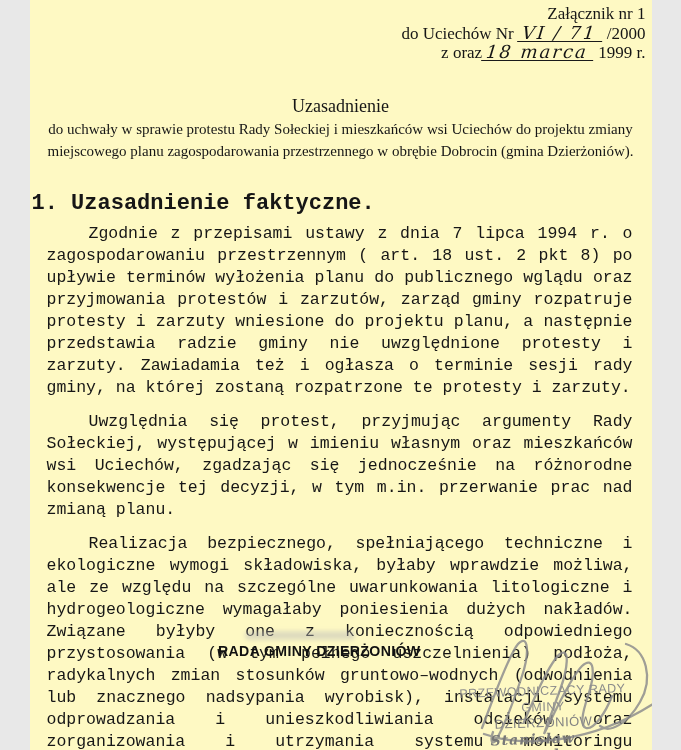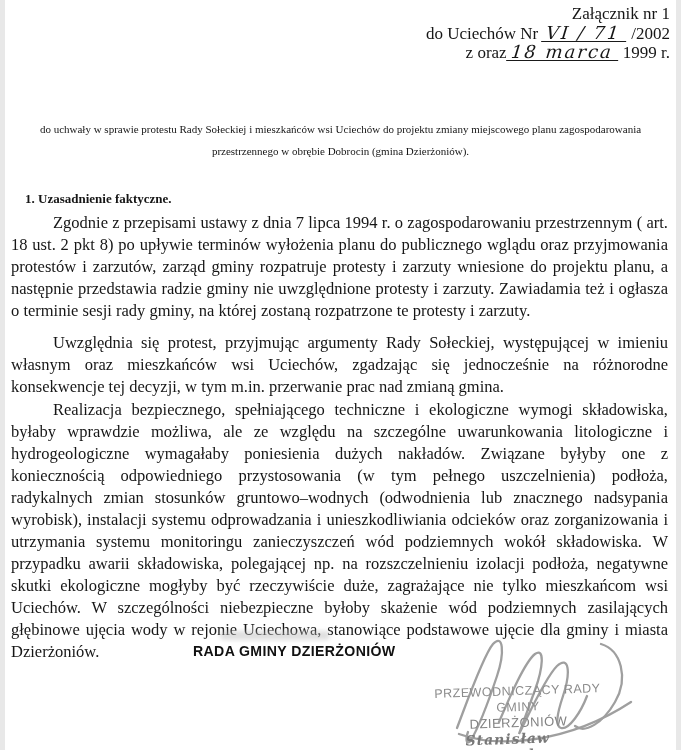--- a/index.html
+++ b/index.html
@@ -1,22 +1,22 @@
 <!DOCTYPE html>
 <html><head>
 <meta charset="utf-8">
 <style>
   * { margin: 0; padding: 0; box-sizing: border-box; }
   html, body { background: #e8e8e8; }
   .page {
     position: relative;
-    width: 671px;
+    width: 622px;
     height: 750px;
     margin: 0 auto;
-    background: #ffffff;
+    background: #fef9c3;
     color: #161616;
     font-family: "Liberation Serif", serif;
     overflow: hidden;
     padding-left: 16px;
   }
 
   
   .ref-block {
     position: absolute;
     top: 4px;
@@ -46,42 +46,43 @@
     width: 100%;
     text-align: center;
     font-size: 18px;
   }
   .subtitle {
     position: absolute;
     top: 118px;
     left: 2px;
     right: 2px;
     text-align: center;
-    font-size: 11px;
+    font-size: 15px;
     line-height: 22px;
   }
 
   .section-heading {
     position: absolute;
     top: 191px;
-    left: 20px;
-    font-size: 13px;
+    left: 2px;
+    font-size: 22px;
     font-weight: bold;
+    font-family: Liberation Mono, monospace;
   }
 
   .body-text {
     position: absolute;
     top: 211px;
     left: 5px;
     right: 7px;
     font-size: 16.5px;
     line-height: 22px;
     text-align: justify;
   }
-  .body-text p { text-indent: 42px; margin: 1px; }
+  .body-text p { text-indent: 42px; margin: 12px; font-family: Liberation Mono, monospace; }
   .body-text p.gap-before { margin-top: 10px; }
 
   
   .council-stamp {
     position: absolute;
     top: 642px;
     left: 188px;
     font-family: "Liberation Sans", sans-serif;
     font-weight: bold;
     font-size: 15px;
@@ -143,35 +144,36 @@
 
 <div class="page">
 
   <div class="ref-block">
     <div>
       <span>Załącznik nr 1</span>
     </div>
     <div>
       <span>do Uciechów Nr</span>
       <span class="hand">VI / 71</span>
-      <span>/2002</span>
+      <span>/2000</span>
     </div>
     <div>
       <span>z oraz</span><span class="hand">18 marca</span>
       <span>1999 r.</span>
     </div>
   </div>
 
+  <div class="title">Uzasadnienie</div>
   <div class="subtitle">do uchwały w sprawie protestu Rady Sołeckiej i mieszkańców wsi Uciechów do projektu zmiany miejscowego planu zagospodarowania przestrzennego w obrębie Dobrocin (gmina Dzierżoniów).</div>
 
   <div class="section-heading">1. Uzasadnienie faktyczne.</div>
 
   <div class="body-text">
     <p>Zgodnie z przepisami ustawy z dnia 7 lipca 1994 r. o zagospodarowaniu przestrzennym ( art. 18 ust. 2 pkt 8) po upływie terminów wyłożenia planu do publicznego wglądu oraz przyjmowania protestów i zarzutów, zarząd gminy rozpatruje protesty i zarzuty wniesione do projektu planu, a następnie przedstawia radzie gminy nie uwzględnione protesty i zarzuty. Zawiadamia też i ogłasza o terminie sesji rady gminy, na której zostaną rozpatrzone te protesty i zarzuty.</p>
-    <p class="gap-before">Uwzględnia się protest, przyjmując argumenty Rady Sołeckiej, występującej w imieniu własnym oraz mieszkańców wsi Uciechów, zgadzając się jednocześnie na różnorodne konsekwencje tej decyzji, w tym m.in. przerwanie prac nad zmianą gmina.</p>
+    <p class="gap-before">Uwzględnia się protest, przyjmując argumenty Rady Sołeckiej, występującej w imieniu własnym oraz mieszkańców wsi Uciechów, zgadzając się jednocześnie na różnorodne konsekwencje tej decyzji, w tym m.in. przerwanie prac nad zmianą planu.</p>
     <p>Realizacja bezpiecznego, spełniającego techniczne i ekologiczne wymogi składowiska, byłaby wprawdzie możliwa, ale ze względu na szczególne uwarunkowania litologiczne i hydrogeologiczne wymagałaby poniesienia dużych nakładów. Związane byłyby one z koniecznością odpowiedniego przystosowania (w tym pełnego uszczelnienia) podłoża, radykalnych zmian stosunków gruntowo–wodnych (odwodnienia lub znacznego nadsypania wyrobisk), instalacji systemu odprowadzania i unieszkodliwiania odcieków oraz zorganizowania i utrzymania systemu monitoringu zanieczyszczeń wód podziemnych wokół składowiska. W przypadku awarii składowiska, polegającej np. na rozszczelnieniu izolacji podłoża, negatywne skutki ekologiczne mogłyby być rzeczywiście duże, zagrażające nie tylko mieszkańcom wsi Uciechów. W szczególności niebezpieczne byłoby skażenie wód podziemnych zasilających głębinowe ujęcia wody w rejonie Uciechowa, stanowiące podstawowe ujęcie dla gminy i miasta Dzierżoniów.</p>
   </div>
 
   <div class="scan-smudge"></div>
   <div class="council-stamp">RADA GMINY DZIERŻONIÓW</div>
 
   <div class="chair-stamp">
     <div class="l1">PRZEWODNICZĄCY RADY GMINY</div>
     <div class="l2">DZIERŻONIÓW</div>
   </div>

